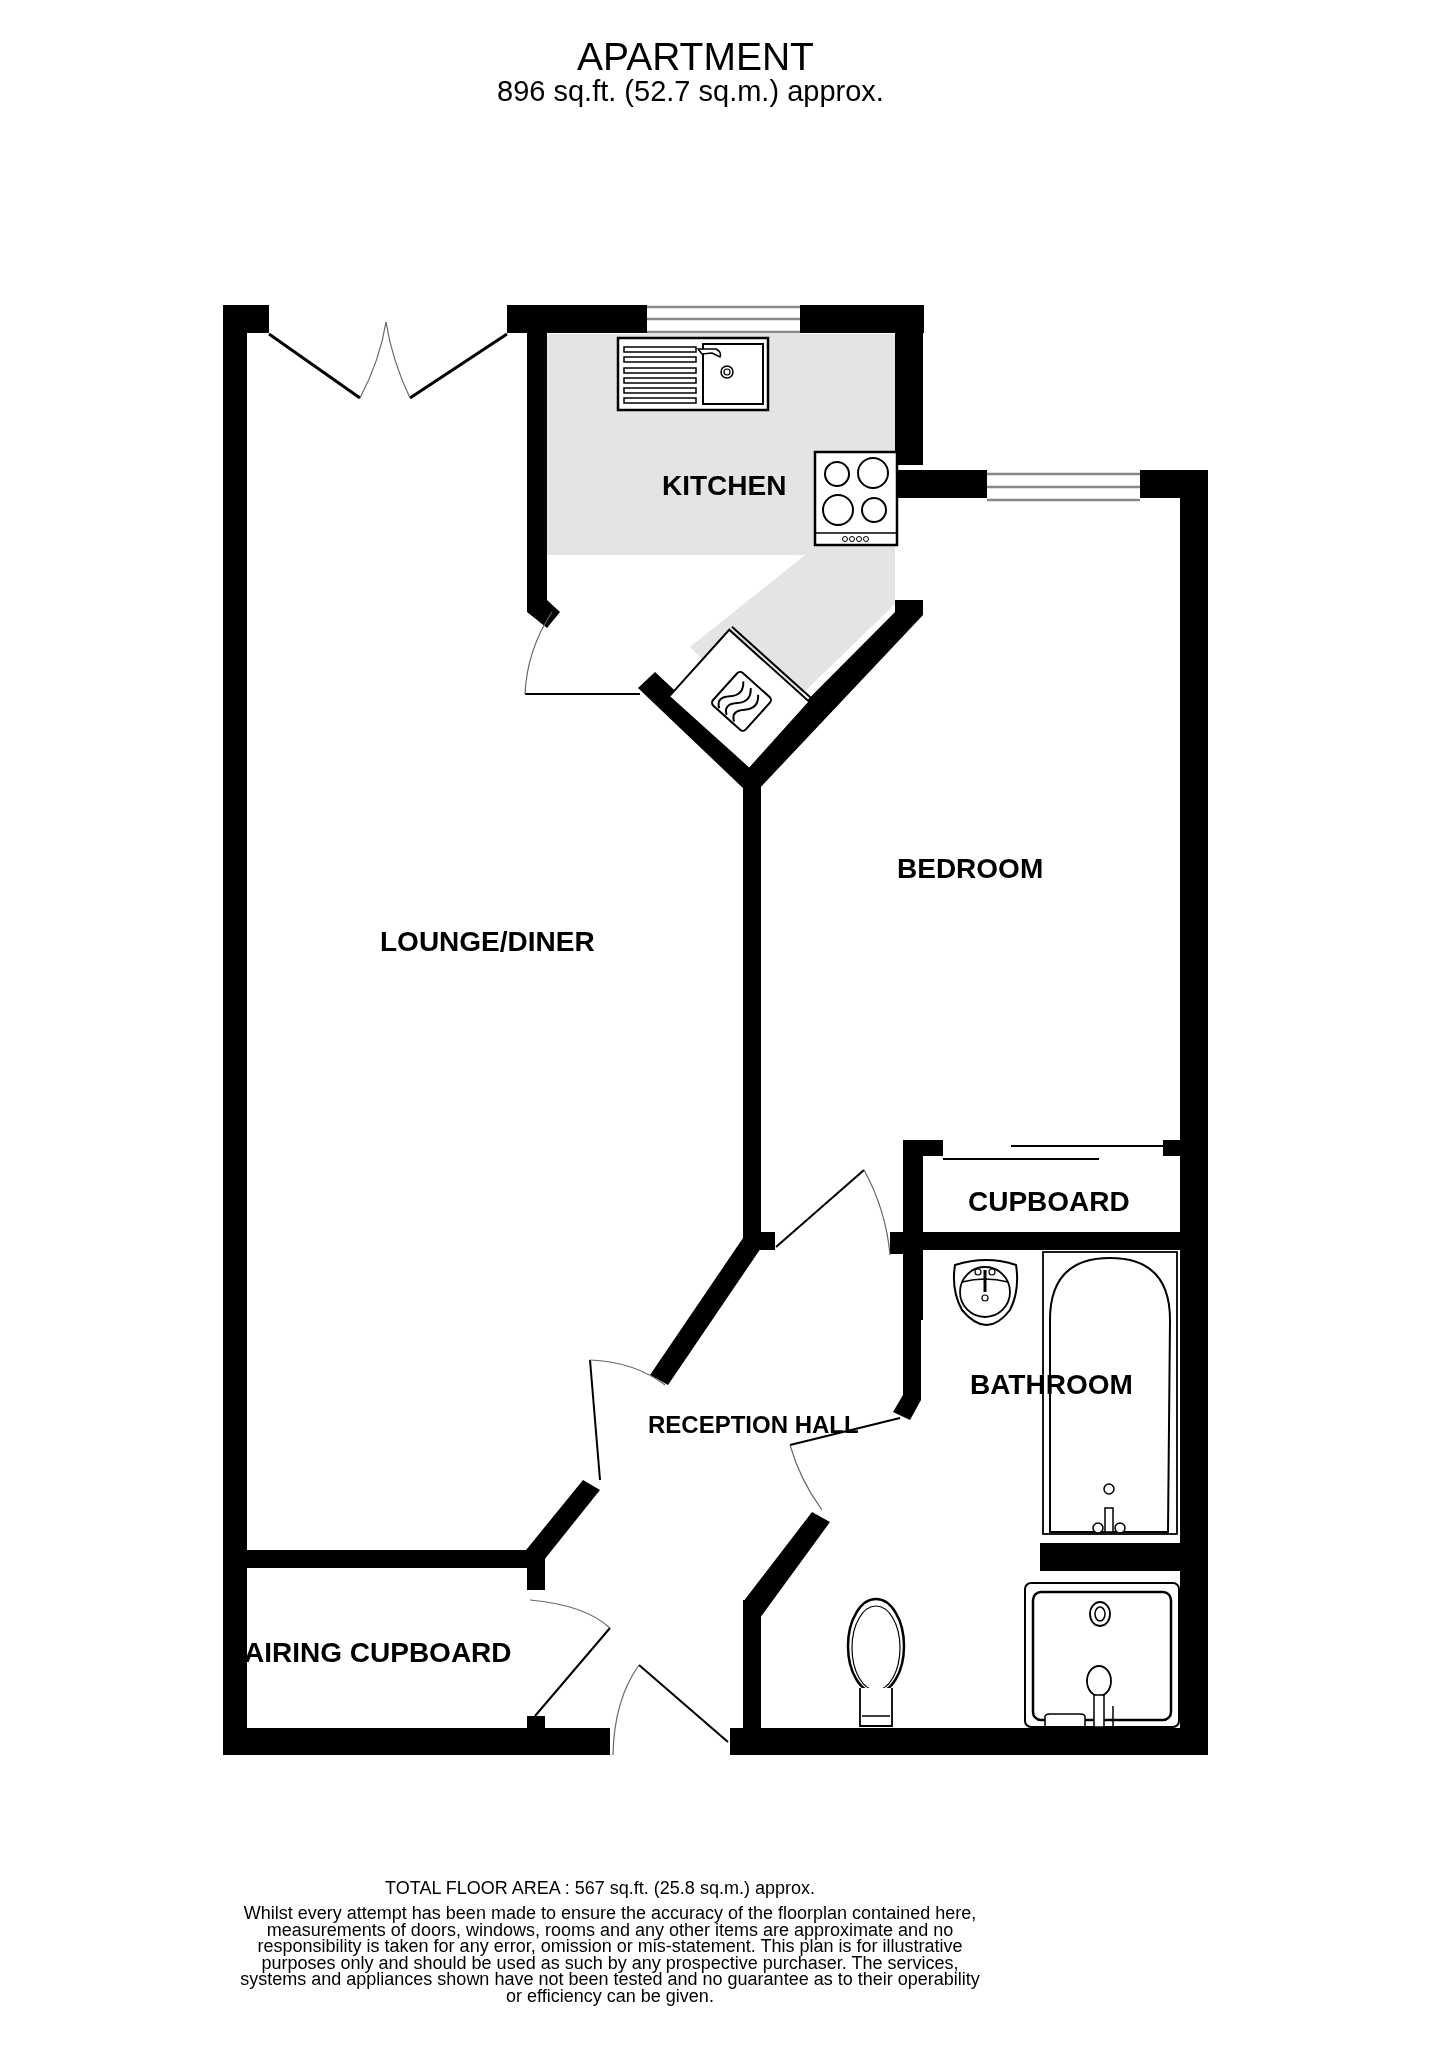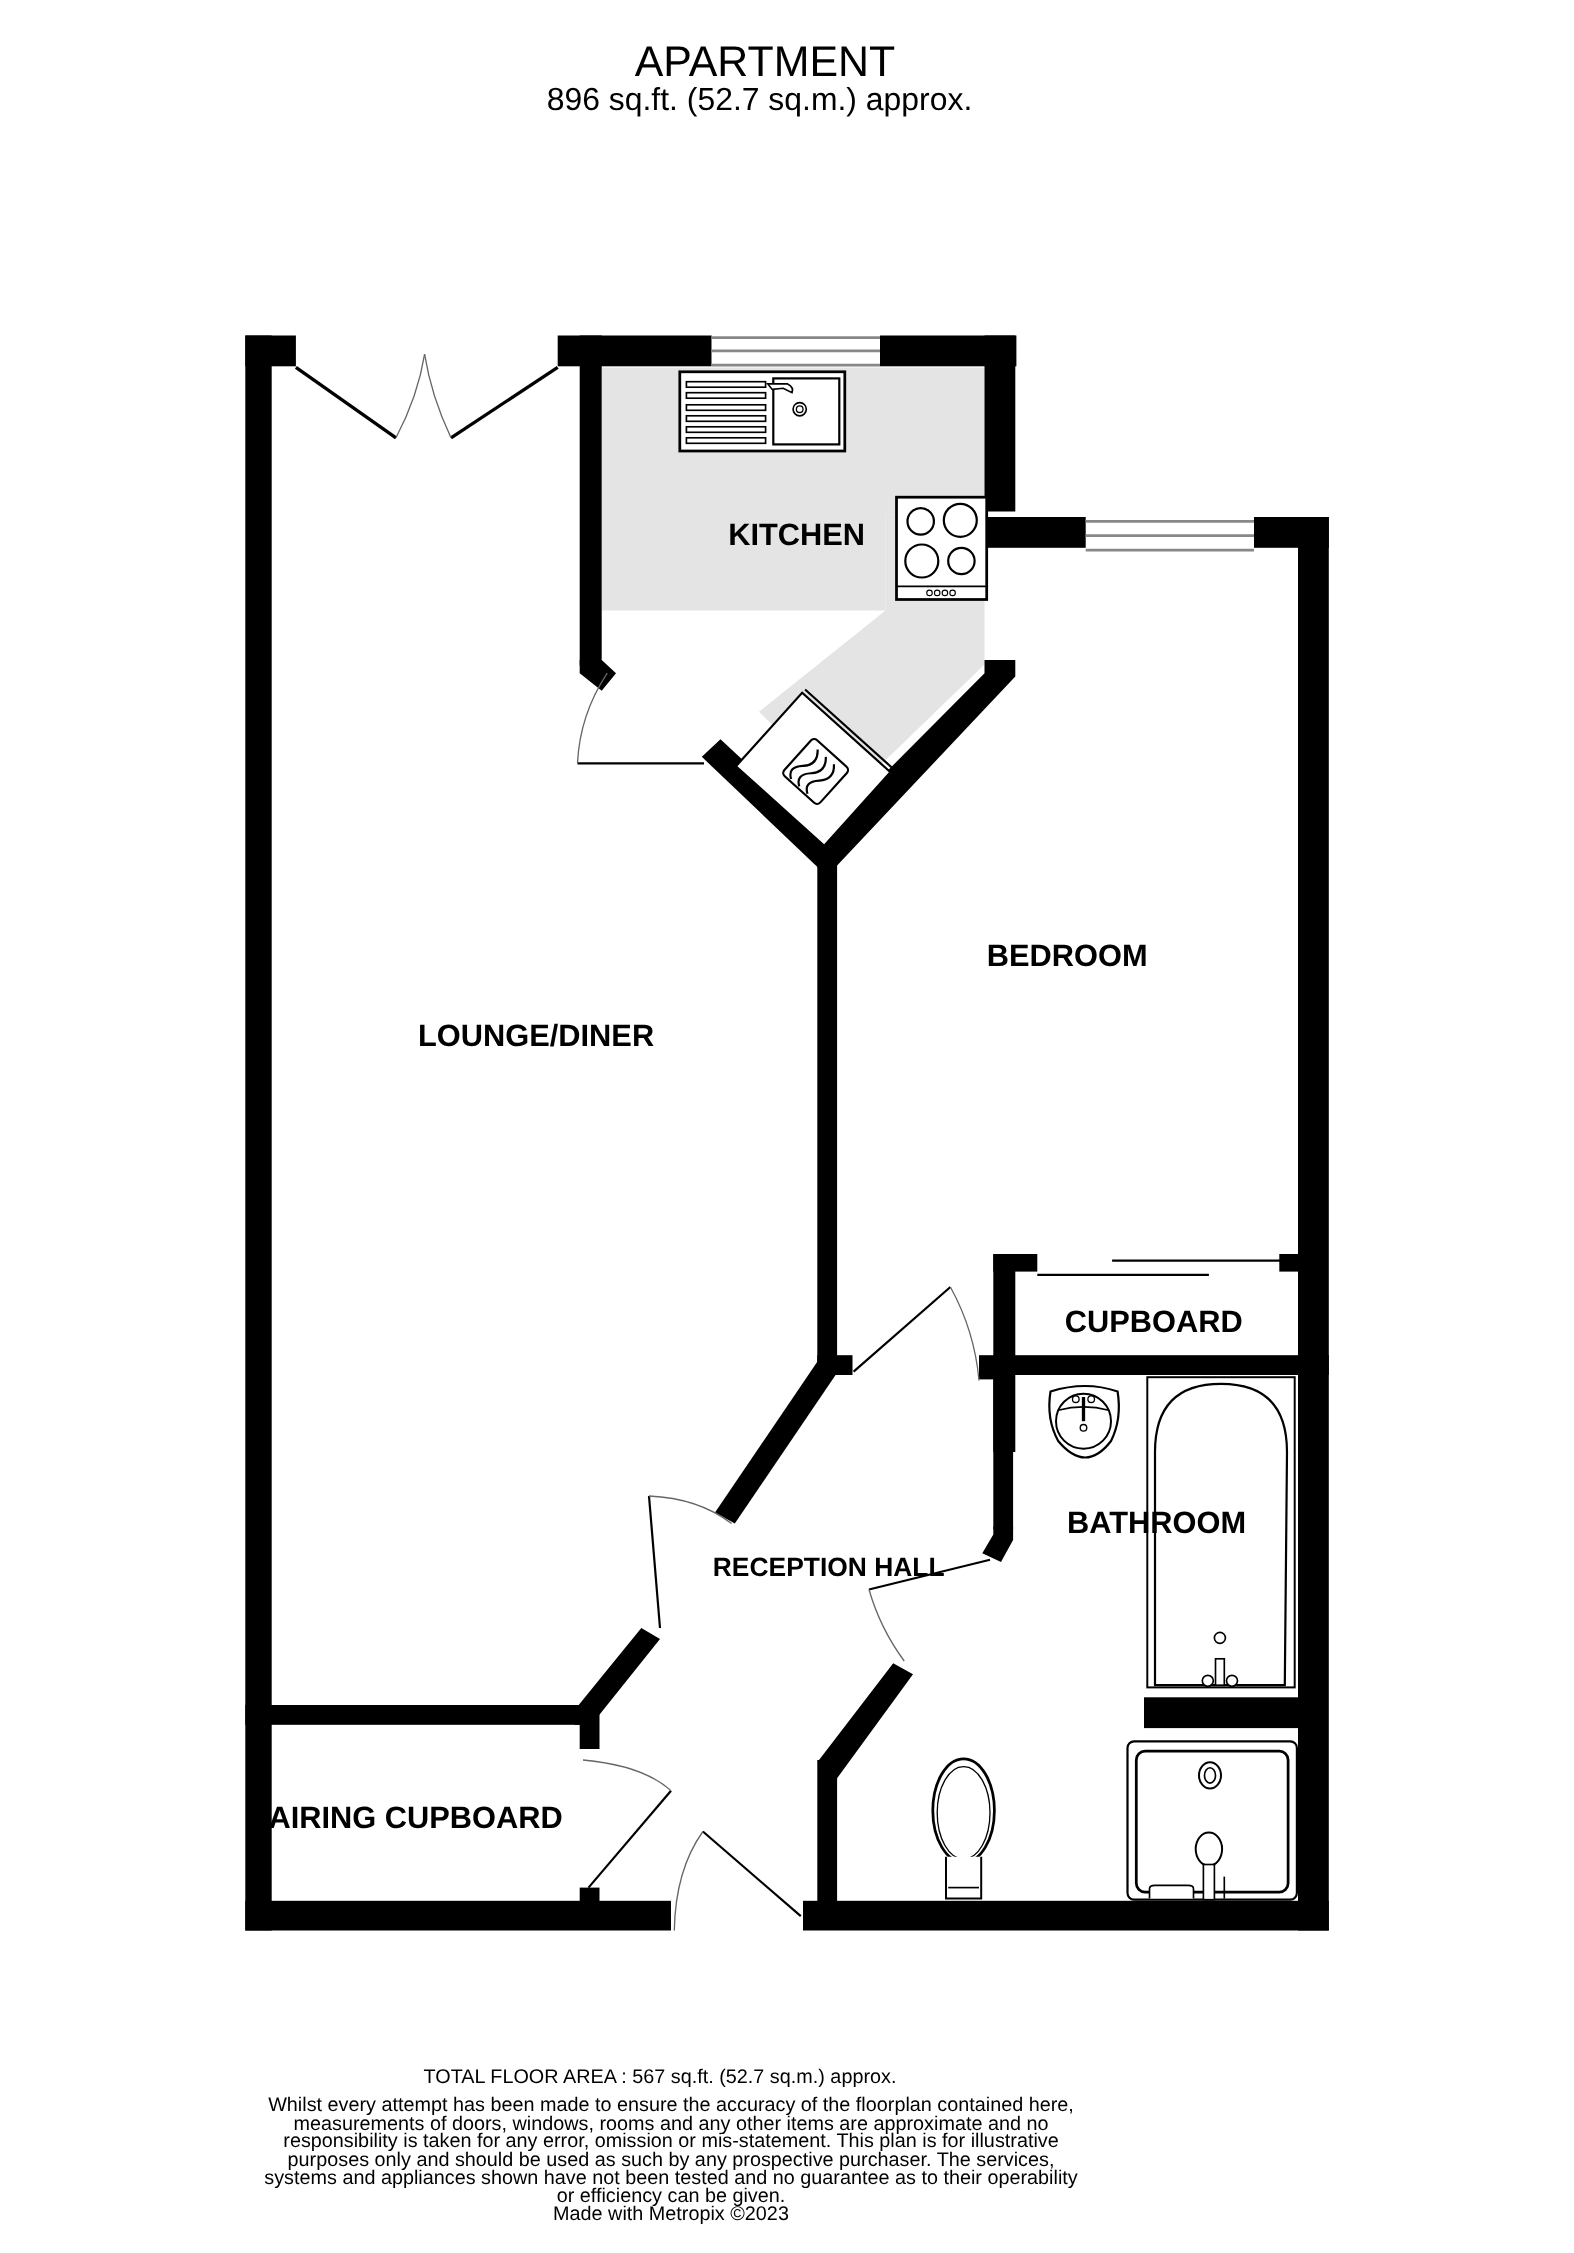--- a/index.html
+++ b/index.html
@@ -215,18 +215,17 @@
   <text class="room-label" x="662" y="495">KITCHEN</text>
   <text class="room-label" x="897" y="878">BEDROOM</text>
   <text class="room-label" x="380" y="951">LOUNGE/DINER</text>
   <text class="room-label" x="968" y="1211">CUPBOARD</text>
   <text class="room-label" x="970" y="1394">BATHROOM</text>
   <text class="room-label" x="648" y="1433" font-size="24" style="font-size:24px">RECEPTION HALL</text>
   <text class="room-label" x="244" y="1662">AIRING CUPBOARD</text>
 </svg>
 
 <div class="footer">
-  <div class="total">TOTAL FLOOR AREA : 567 sq.ft. (52.7 sq.m.) approx.</div>
+  <div class="total">TOTAL FLOOR AREA : 567 sq.ft. (25.8 sq.m.) approx.</div>
   <div class="disclaimer">
     <span>Whilst every attempt has been made to ensure the accuracy of the floorplan contained here, measurements of doors, windows, rooms and any other items are approximate and no responsibility is taken for any error, omission or mis-statement. This plan is for illustrative purposes only and should be used as such by any prospective purchaser. The services, systems and appliances shown have not been tested and no guarantee as to their operability or efficiency can be given.</span>
-    <span class="made">Made with Metropix ©2023</span>
   </div>
 </div>
 
 </body></html>

